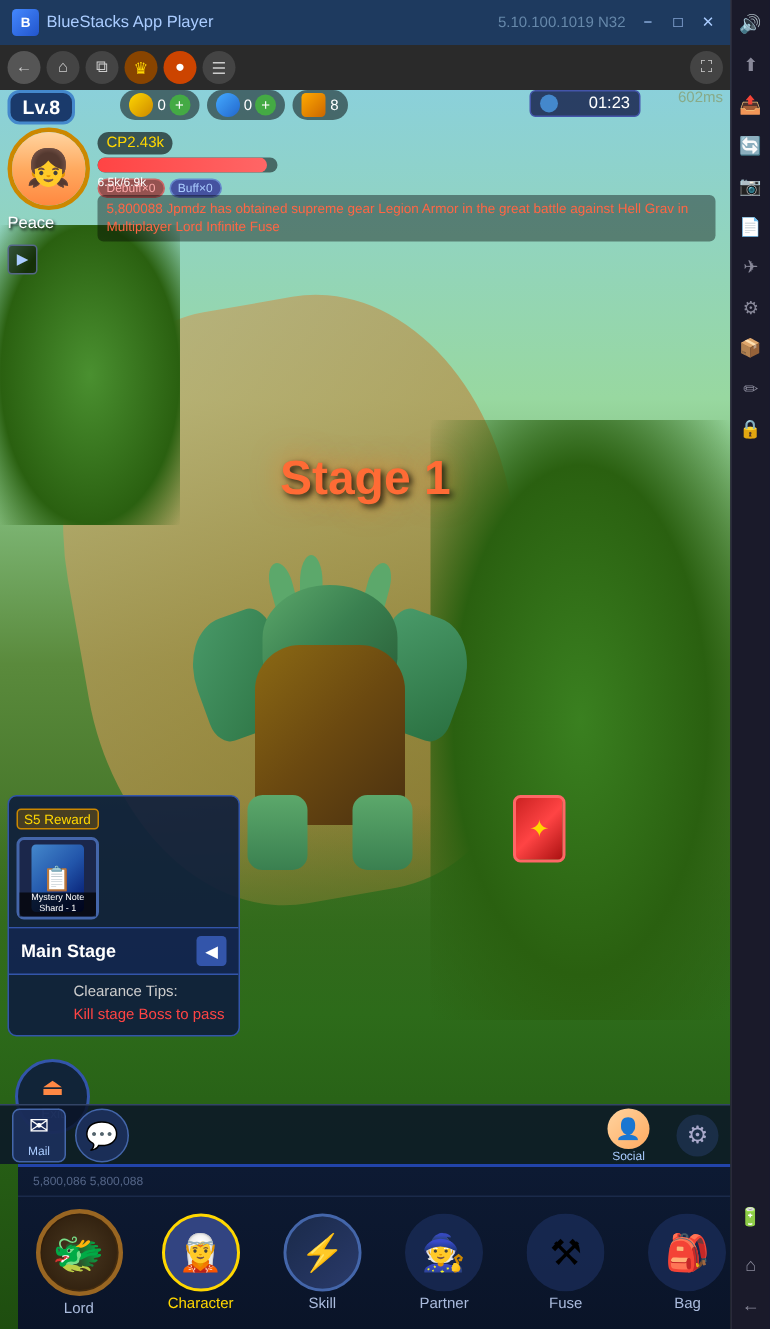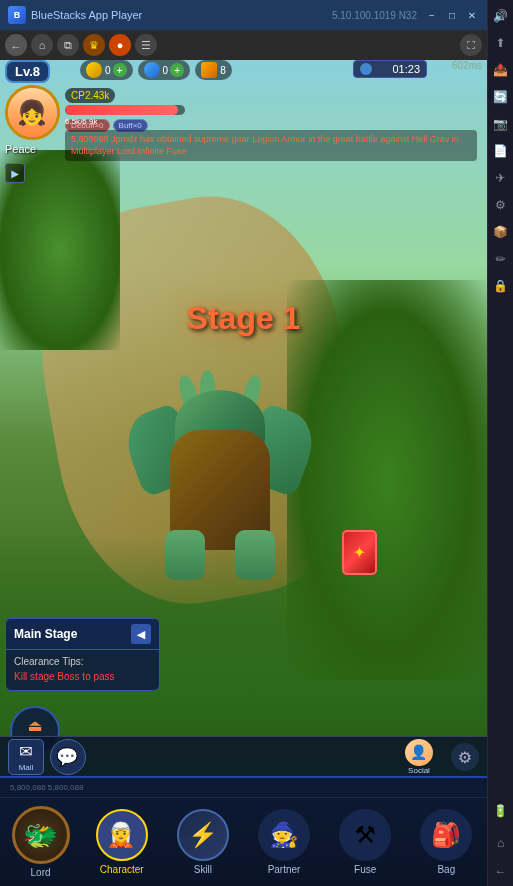--- a/index.html
+++ b/index.html
@@ -596,20 +596,21 @@
       border-radius: 3px;
       display: flex;
       align-items: center;
       justify-content: center;
       font-size: 11px;
       color: white;
       cursor: pointer;
     }
     .clearance-section {
       padding: 6px 8px;
+      margin-left: 35px;
     }
     .clearance-title {
       font-size: 10px;
       color: #CCCCCC;
       margin-bottom: 3px;
     }
     .clearance-tip {
       font-size: 10px;
       color: #FF4444;
       line-height: 1.4;
@@ -733,21 +734,21 @@
       justify-content: center;
       cursor: pointer;
       font-size: 16px;
       color: #AAAACC;
     }
 
     
     .bottom-nav {
       position: absolute;
       bottom: 0;
-      left: 0;
+      left: 12px;
       width: 487px;
       height: 110px;
       background: linear-gradient(180deg, #0D1A33 0%, #0A1428 100%);
       border-top: 2px solid #2244AA;
       z-index: 50;
       display: flex;
       flex-direction: column;
     }
     .bottom-nav-top {
       height: 20px;
@@ -983,20 +984,27 @@
 
   <div class="announcement" style="top:130px;">
     <span>5,800088 Jpmdz has obtained supreme gear</span>
     <span>Legion Armor</span>
     <span>in the great battle against Hell Grav in Multiplayer Lord Infinite Fuse</span>
   </div>
 
   <div class="expand-btn" style="top:163px;">▶</div>
 
   <div class="stage-panel">
+    <div class="reward-section">
+      <div class="reward-label">S5 Reward</div>
+      <div class="reward-item-box">
+        <div class="reward-item-icon">📋</div>
+        <div class="reward-item-name">Mystery Note Shard - 1</div>
+      </div>
+    </div>
     <div class="main-stage-header">
       <span class="main-stage-title">Main Stage</span>
       <div class="arrow-btn">◀</div>
     </div>
     <div class="clearance-section">
       <div class="clearance-title">Clearance Tips:</div>
       <div class="clearance-tip">Kill stage Boss to pass</div>
     </div>
   </div>
 

